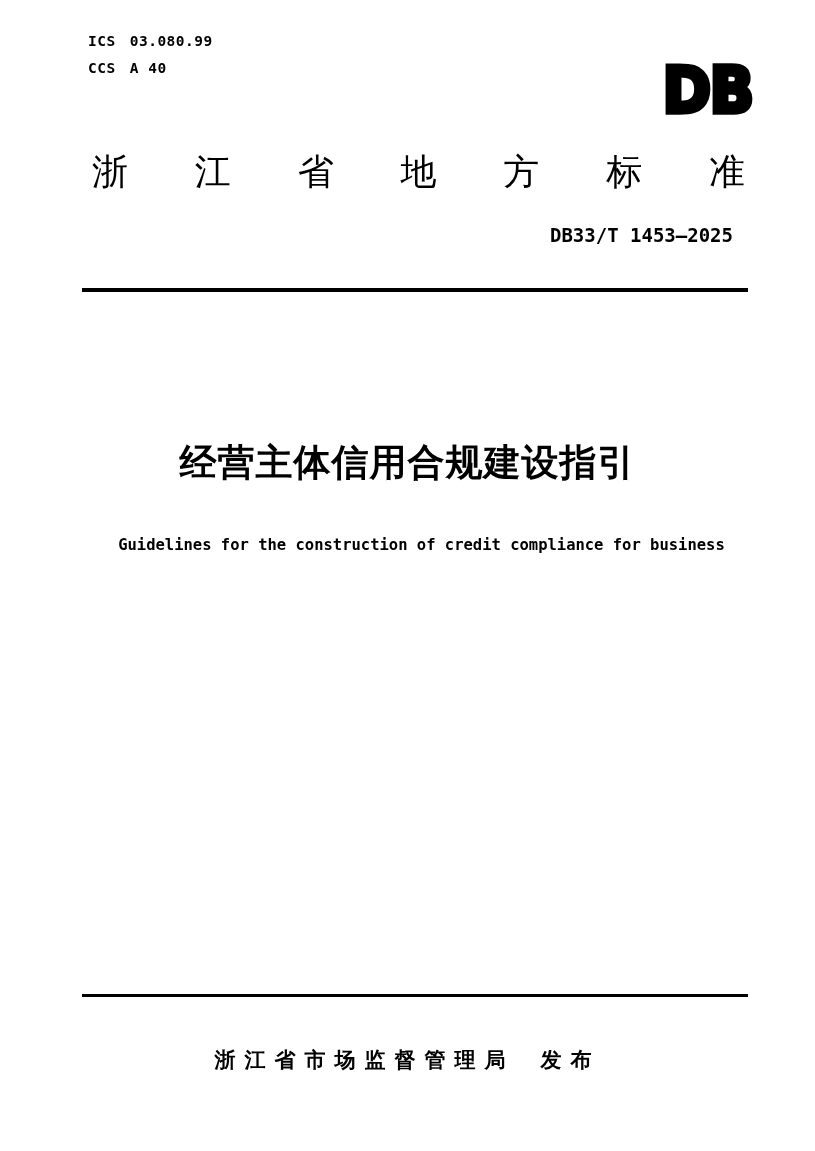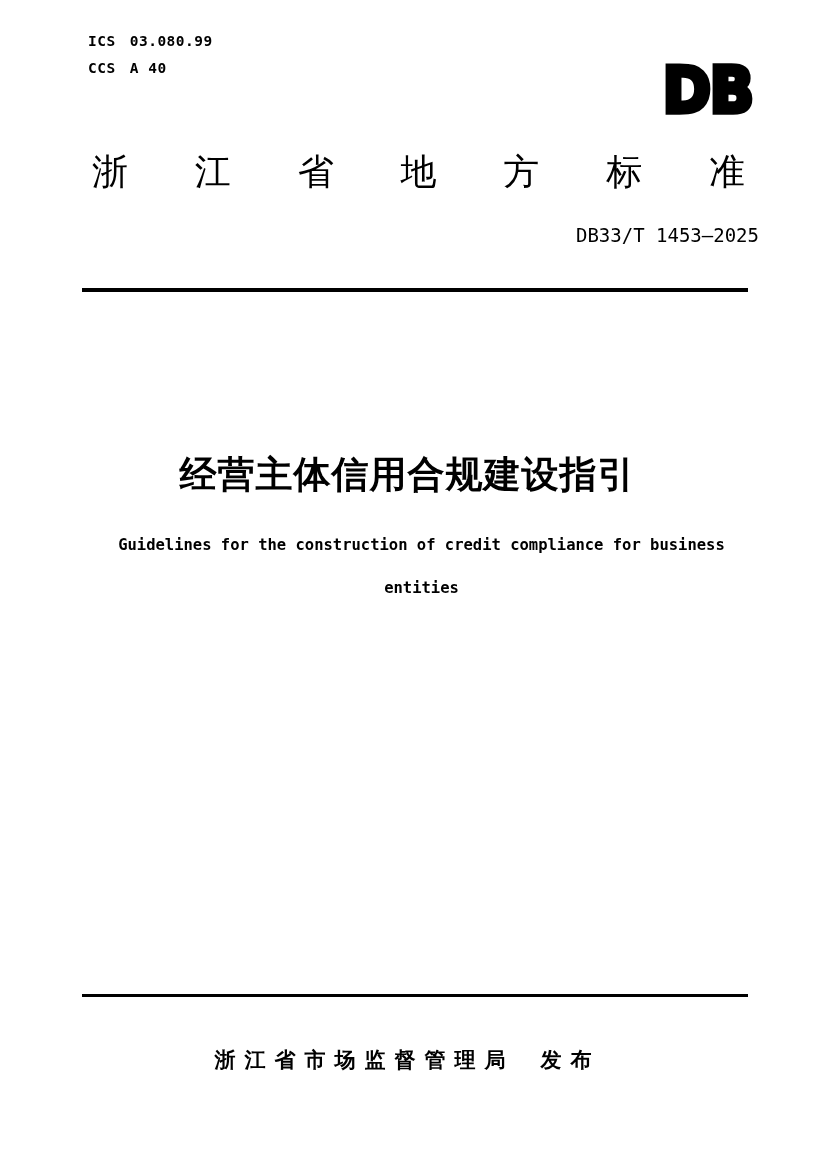--- a/index.html
+++ b/index.html
@@ -42,32 +42,32 @@
     margin-left:4px;
   }
   
   .std-title-row{
     position:absolute;left:92px;right:70px;top:150px;
     display:flex;justify-content:space-between;
     font-size:36px;font-weight:500;line-height:1.2;
   }
   
   .std-number{
-    position:absolute;right:56px;top:224px;
+    position:absolute;right:82px;top:224px;
     font-family:"DejaVu Sans Mono",monospace;
-    font-weight:normal;font-size:19px;
+    font-weight:bold;font-size:19px;
   }
   
   .rule{position:absolute;left:82px;right:67px;background:#000;}
   .rule-top{top:288px;height:4px;}
   .rule-bottom{top:994px;height:3px;}
   
   .doc-title{
     position:absolute;left:0;right:0;top:440px;
-    margin:12px;text-align:center;
+    margin:0;text-align:center;
     font-size:37px;font-weight:600;
     letter-spacing:1px;line-height:1.25;
   }
   .doc-title-en{
     position:absolute;left:0;right:0;top:524px;
     text-align:center;
     font-family:"DejaVu Sans Mono",monospace;
     font-weight:bold;font-size:15.5px;
     line-height:43px;letter-spacing:0;margin-left:28px;
   }
@@ -121,21 +121,20 @@
   </div>
 
   <div class="std-number">DB33/T 1453—2025</div>
 
   <div class="rule rule-top"></div>
 
   <h1 class="doc-title">经营主体信用合规建设指引</h1>
 
   <div class="doc-title-en">
     <div>Guidelines for the construction of credit compliance for business</div>
-    <div>entities</div>
   </div>
 
 
   <div class="rule rule-bottom"></div>
 
   <div class="footer">
     <span class="publisher-name">浙江省市场监督管理局</span><span class="publisher-action">发布</span>
   </div>
 
 </div>

